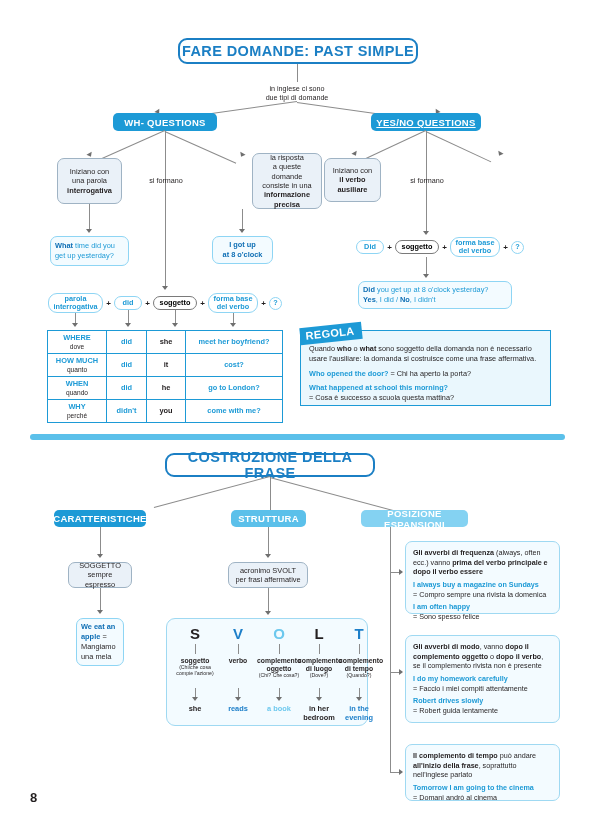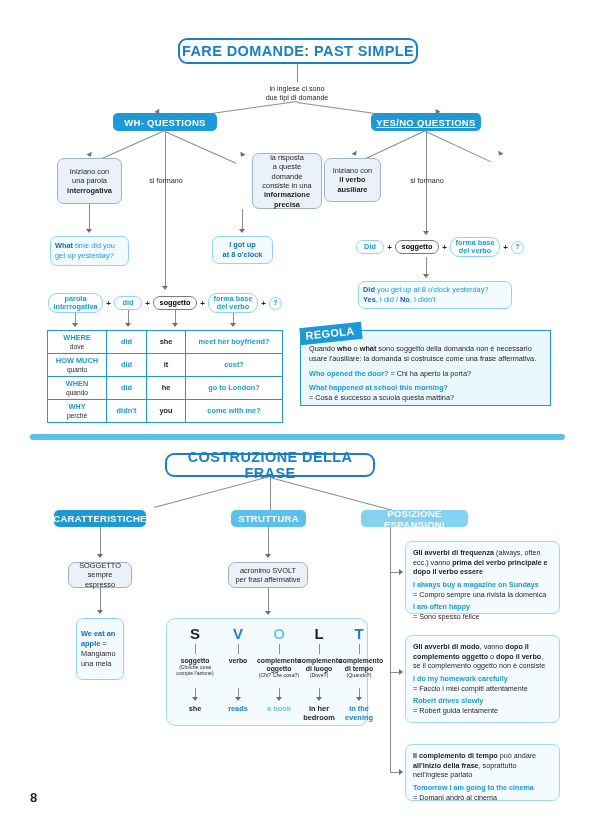--- a/index.html
+++ b/index.html
@@ -369,21 +369,21 @@
   <div class="abs vline" style="left:100px; top:527px; height:28px;"></div>
   <div class="abs arrow-d" style="left:97px; top:554px;"></div>
   <div class="abs note" style="left:68px; top:562px; width:64px; height:26px;">
     <div>
       <span>SOGGETTO</span><br>
       <span>sempre espresso</span>
     </div>
   </div>
   <div class="abs vline" style="left:100px; top:588px; height:23px;"></div>
   <div class="abs arrow-d" style="left:97px; top:610px;"></div>
-  <div class="abs ex" style="left:76px; top:618px; width:48px; height:62px; justify-content:flex-start;">
+  <div class="abs ex" style="left:76px; top:618px; width:48px; height:48px; justify-content:flex-start;">
     <div style="text-align:left;">
       <b>We eat an apple</b>
       <span class="it">= Mangiamo una mela</span>
     </div>
   </div>
 
   <div class="abs hdr hdr-mid" style="left:231px; top:510px; width:75px; height:17px;">
     <span>STRUTTURA</span>
   </div>
   <div class="abs vline" style="left:268px; top:527px; height:28px;"></div>
@@ -455,21 +455,21 @@
 
   <div class="abs exp" style="left:405px; top:541px; width:155px; height:73px;">
     <b>Gli avverbi di frequenza </b><span>(always, often ecc.)</span><span> vanno </span><b>prima del verbo principale e dopo il verbo essere</b>
     <span class="en">I always buy a magazine on Sundays</span>
     <span class="it2">= Compro sempre una rivista la domenica</span>
     <span class="en">I am often happy</span>
     <span class="it2"> = Sono spesso felice</span>
   </div>
 
   <div class="abs exp" style="left:405px; top:635px; width:155px; height:88px;">
-    <b>Gli avverbi di modo</b><span>, vanno </span><b>dopo il complemento oggetto</b><span> o </span><b>dopo il verbo</b><span>, se il complemento oggetto non è consiste</span>
+    <b>Gli avverbi di modo</b><span>, vanno </span><b>dopo il complemento oggetto</b><span> o </span><b>dopo il verbo</b><span>, se il complemento rivista non è presente</span>
     <span class="en">I do my homework carefully</span>
     <span class="it2">= Faccio i miei compiti attentamente</span>
     <span class="en">Robert drives slowly</span>
     <span class="it2">= Robert guida lentamente</span>
   </div>
 
   <div class="abs exp" style="left:405px; top:744px; width:155px; height:57px;">
     <b>Il complemento di tempo</b><span> può andare </span><b>all'inizio della frase</b><span>, soprattutto nell'inglese parlato</span>
     <span class="en">Tomorrow I am going to the cinema</span>
     <span class="it2">= Domani andrò al cinema</span>

